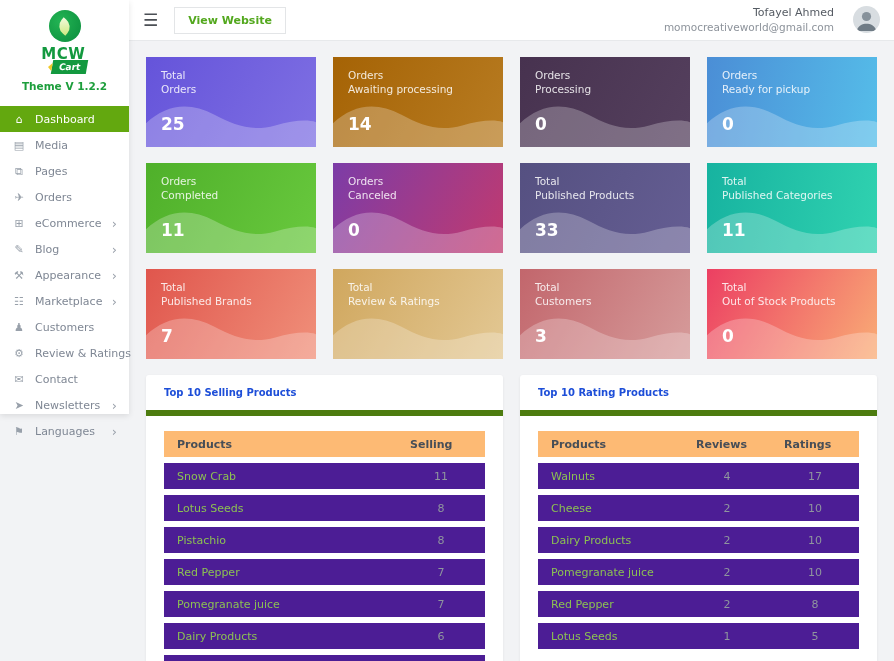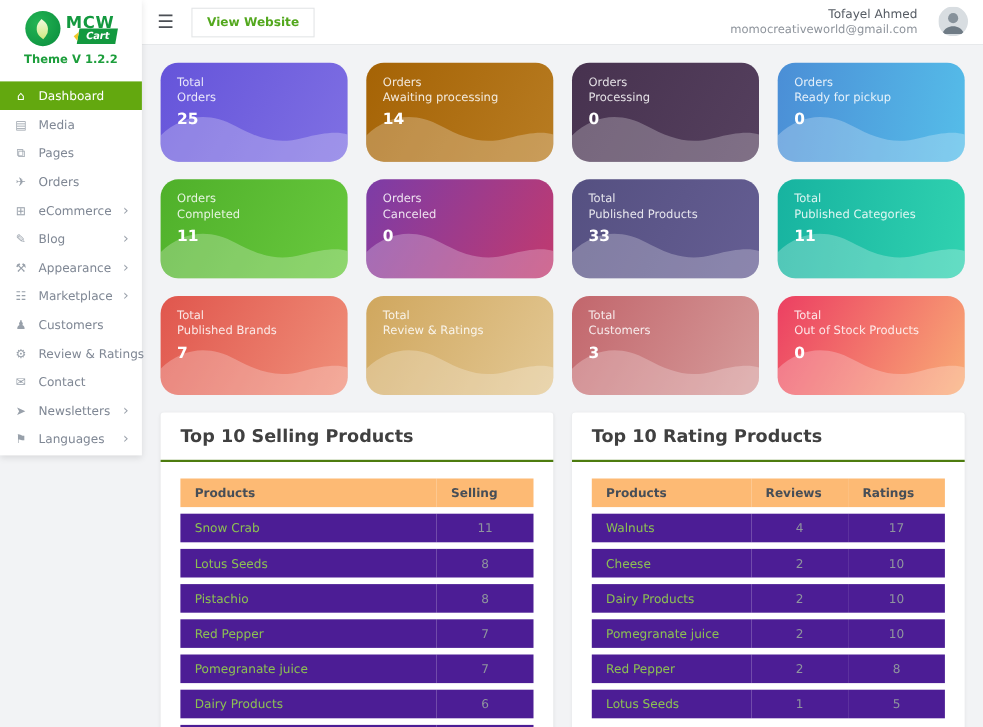--- a/index.html
+++ b/index.html
@@ -4,21 +4,21 @@
 <style>
   html,body{margin:0;padding:0;}
   body{
     width:894px;height:661px;overflow:hidden;position:relative;
     background:#f2f3f5;font-family:"DejaVu Sans","Liberation Sans",sans-serif;
   }
   
   .sidebar{position:absolute;left:0;top:0;width:129px;height:414px;background:#fff;
     box-shadow:0 2px 6px rgba(0,0,0,.10);z-index:5;}
   .logo-area{padding:10px 6px 4px;}
-  .logo-row{display:flex;align-items:center;justify-content:center;gap:5px;}
+  .logo-row{display:flex;align-items:center;justify-content:center;gap:5px;flex-direction:column;}
   .logo-circle{width:32px;height:32px;border-radius:50%;flex:none;
     background:radial-gradient(circle at 35% 35%,#23b454,#0a8c3c);
     display:flex;align-items:center;justify-content:center;}
   .logo-leaf{width:13px;height:13px;background:linear-gradient(135deg,#f2fadf,#cde97f);
     border-radius:0 75% 0 75%;transform:rotate(40deg);}
   .logo-text{display:flex;flex-direction:column;align-items:flex-start;}
   .logo-mcw{font-size:15px;font-weight:800;color:#13993f;letter-spacing:.5px;line-height:14px;}
   .logo-cart{background:#13993f;color:#fff;font-size:9px;font-weight:700;padding:1px 7px;
     transform:skewX(-10deg);margin-left:11px;margin-top:-1px;position:relative;line-height:12px;}
   .logo-cart::before{content:"";position:absolute;left:-8px;top:3px;
@@ -42,30 +42,30 @@
   .topbar-right{margin-left:auto;display:flex;align-items:center;gap:19px;}
   .user-text{text-align:right;line-height:1.4;}
   .user-name{font-size:11px;color:#555b63;}
   .user-email{font-size:10.5px;color:#8d939b;}
   .avatar{width:27px;height:27px;border-radius:50%;overflow:hidden;flex:none;cursor:pointer;}
   .avatar svg{display:block;width:100%;height:100%;}
   
   .content{position:absolute;left:129px;top:41px;width:765px;box-sizing:border-box;
     padding:16px 17px;}
   .cards-grid{display:grid;grid-template-columns:repeat(4,1fr);gap:16px 17px;}
-  .stat-card{position:relative;height:90px;border-radius:16px;overflow:hidden;color:#fff;
+  .stat-card{position:relative;height:90px;border-radius:0;overflow:hidden;color:#fff;
     padding:11px 15px;box-sizing:border-box;cursor:pointer;}
   .sc-line{font-size:10.5px;opacity:.85;line-height:14px;}
-  .sc-value{font-size:14px;font-weight:700;line-height:24px;margin-top:1px;}
+  .sc-value{font-size:17px;font-weight:700;line-height:24px;margin-top:16px;}
   .sc-wave{position:absolute;left:0;bottom:0;width:100%;height:54px;display:block;}
   
   .tables-row{display:grid;grid-template-columns:1fr 1fr;gap:17px;margin-top:16px;}
   .table-card{background:#fff;border-radius:3px;box-shadow:0 1px 3px rgba(0,0,0,.07);}
-  .table-title{font-size:16px;font-weight:700;color:#404040;padding:12px 18px;
-    border-bottom:2px solid #4d7c0f;}
+  .table-title{font-size:10px;font-weight:700;color:#1d4ed8;padding:12px 18px;
+    border-bottom:6px solid #4d7c0f;}
   .table-wrap{padding:9px 18px 18px;}
   table{width:100%;border-collapse:separate;border-spacing:0 6px;font-size:11px;}
   th{background:#fdba74;color:#474e57;font-weight:700;text-align:left;padding:6px 13px;height:14px;}
   th.num{text-align:left;width:62px;}
   td{background:#4c1d95;padding:6px 13px;height:14px;}
   td.prod{color:#8cc152;cursor:pointer;}
   td.num{color:#8f959e;text-align:center;}
 </style>
 </head>
 <body>

